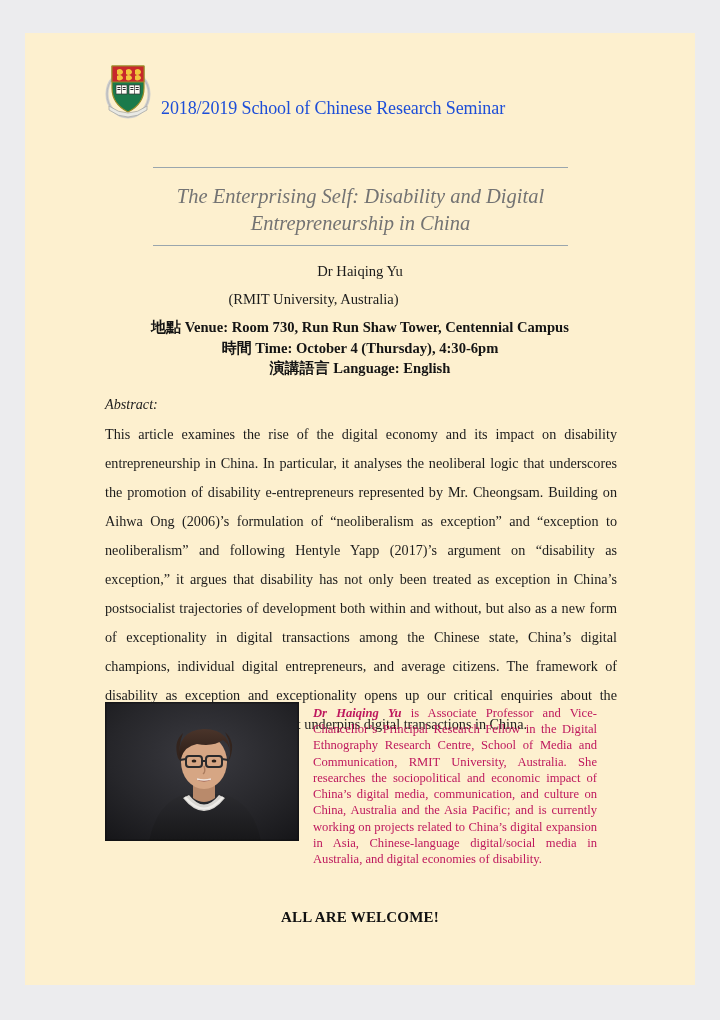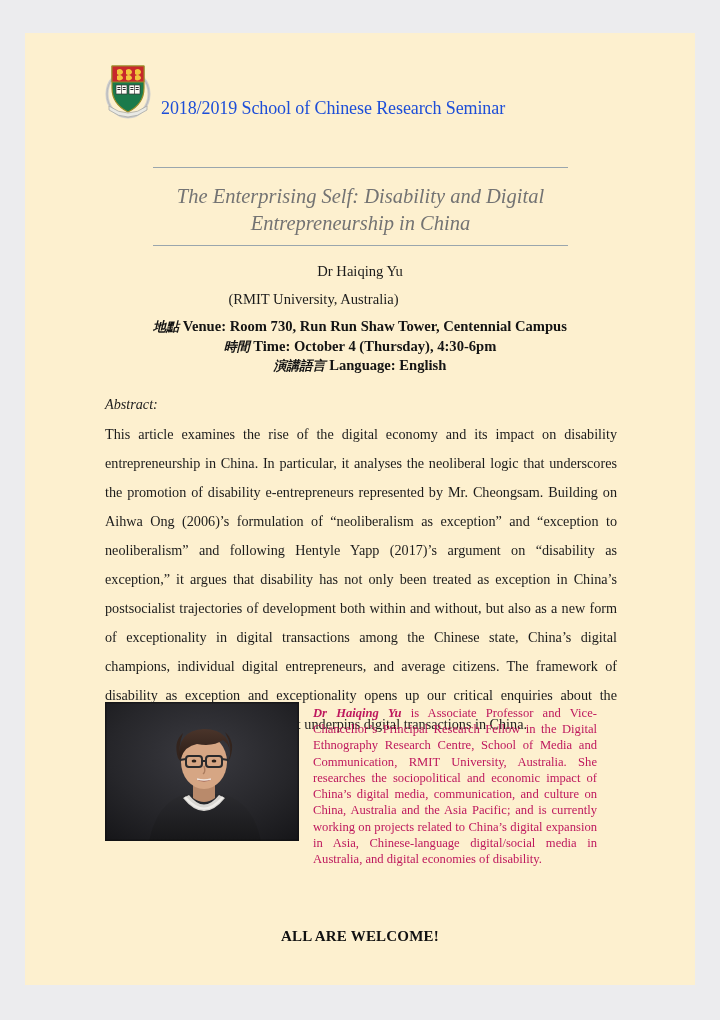--- a/index.html
+++ b/index.html
@@ -100,21 +100,21 @@
     left: 0px;
     top: 284px;
     width: 670px;
     text-align: center;
     font-size: 14.6px;
     font-weight: bold;
     color: #141414;
     line-height: 1.35;
   }
   .logistics div { white-space: nowrap; }
-  .cjk { font-family: "DejaVu Sans", "Liberation Sans", sans-serif; font-size: 13px; font-style: italic; }
+  .cjk { font-family: "DejaVu Sans", "Liberation Sans", sans-serif; font-size: 15px; }
 
   
   .abstract-label {
     position: absolute;
     left: 80px;
     top: 363px;
     font-size: 14.2px;
     color: #1b1b1b;
     font-style: italic;
   }
@@ -162,21 +162,20 @@
   .welcome {
     position: absolute;
     left: 0px;
     top: 876px;
     width: 670px;
     text-align: center;
     font-size: 15px;
     font-weight: bold;
     letter-spacing: 0.2px;
     color: #111111;
-    margin-top: 19px;
   }
 </style>
 </head>
 <body>
 
 <div class="page">
 
   <div class="header">
 
     <div class="crest">

